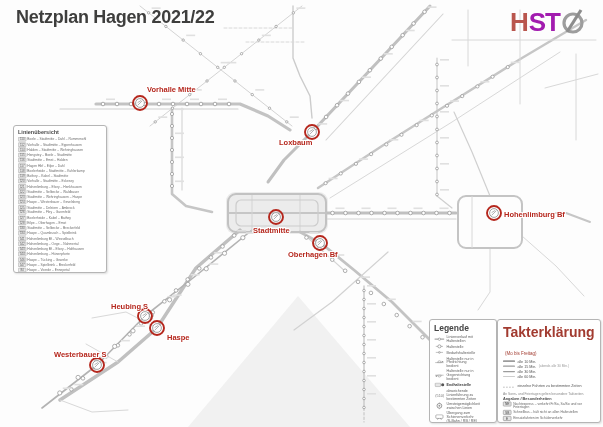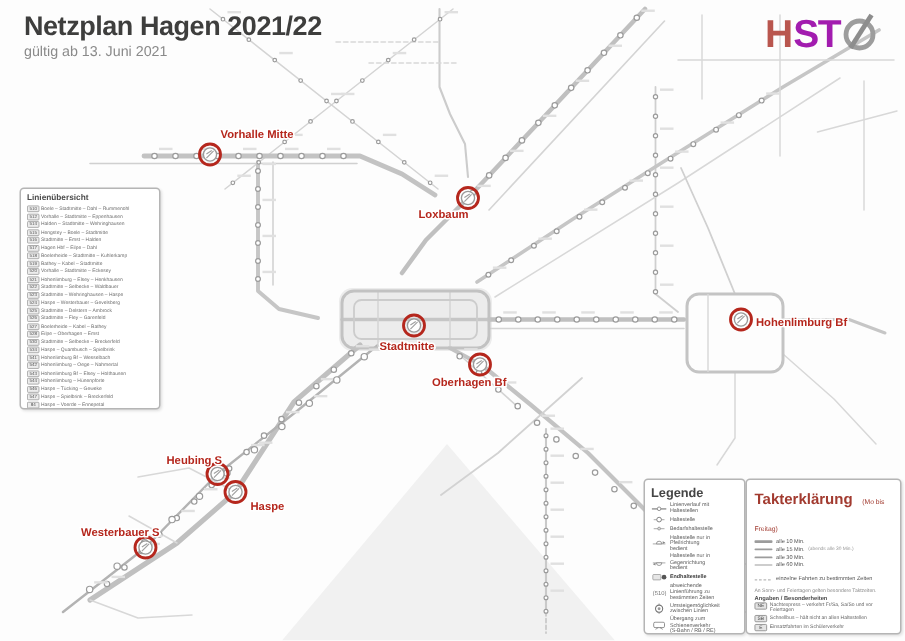--- a/index.html
+++ b/index.html
@@ -22,21 +22,21 @@
   .lo-badge{font-size:5.4px;line-height:6.4px;min-width:11px;text-align:center;background:#ededed;
        border:0.5px solid #9e9e9e;border-radius:1.5px;color:#555;padding:0 1px;}
   .lo-route{font-size:6px;color:#6d6d6d;}
   #legend-box{left:429px;top:319px;width:68px;height:104px;padding:3px 18px 2px 4px;}
   #legend-box .bt{font-size:8.5px;font-weight:bold;color:#454545;margin-bottom:2px;}
   .lg-row{display:flex;align-items:center;gap:3px;margin-bottom:2.2px;}
   .lg-sym{width:18px;flex:0 0 18px;display:flex;justify-content:center;}
   .lg-txt{font-size:6px;color:#5c5c5c;line-height:6.5px;}
   .lg-txt.b{font-weight:bold;color:#3d3d3d;}
   #takt-box{left:497px;top:319px;width:104px;height:104px;padding:3px 3px 2px 5px;}
-  #takt-box .bt{font-size:10px;font-weight:bold;color:#a23b30;display:inline-block;}
+  #takt-box .bt{font-size:14px;font-weight:bold;color:#a23b30;display:inline-block;}
   #takt-box .btn{font-size:4.5px;color:#a23b30;margin-left:2px;}
   .fq-row{display:flex;align-items:center;gap:4px;margin-bottom:1.8px;}
   .fq-sym{width:20px;flex:0 0 20px;}
   .fq-sym .bar{background:#9c9c9c;border-radius:1px;}
   .fq-lbl{font-size:6.2px;color:#555;white-space:nowrap;}
   .fq-note{font-size:5.4px;color:#999;}
   .tk-note{font-size:5.6px;color:#8a8a8a;margin:1px 0 2px 0;line-height:6px;}
   .tk-sub{font-size:6.4px;font-weight:bold;color:#4a4a4a;margin:1px 0;}
   .sp-row{display:flex;gap:3px;margin-bottom:1.6px;}
   .sp-badge{font-size:5.4px;line-height:6.4px;min-width:10px;text-align:center;background:#e4e4e4;
@@ -349,21 +349,20 @@
       <circle cx="97" cy="365" r="4.4" fill="#ffffff" stroke="#9a9a9a" stroke-width="0.9"></circle>
       <line x1="94.6" y1="367.4" x2="99.4" y2="362.6" stroke="#a0a0a0" stroke-width="0.8"></line>
       <line x1="94.6" y1="364.6" x2="98.2" y2="362.4" stroke="#a0a0a0" stroke-width="0.8"></line>
       <circle cx="97" cy="365" r="7" fill="none" stroke="#b5271d" stroke-width="1.9"></circle>
       <text x="54" y="357" fill="#b5271d" font-size="7.5" font-weight="bold" font-family="Liberation Sans, sans-serif" stroke="#ffffff" stroke-width="2" paint-order="stroke">Westerbauer S</text>
     </g>
   </svg>
 
 <div class="hdr">
   <h1>Netzplan Hagen 2021/22</h1>
-  <div class="sub">gültig ab 13. Juni 2021</div>
 </div>
 
 <div class="logo">
   <span class="lh">H</span>
   <span class="lst">ST</span>
   <svg width="27" height="28" viewBox="0 0 27 28">
     <circle cx="13" cy="15" r="9" fill="none" stroke="#9d9d9d" stroke-width="3.2"></circle>
     <line x1="21" y1="2" x2="7" y2="24" stroke="#8d8d8d" stroke-width="3.2"></line>
   </svg>
 </div>

